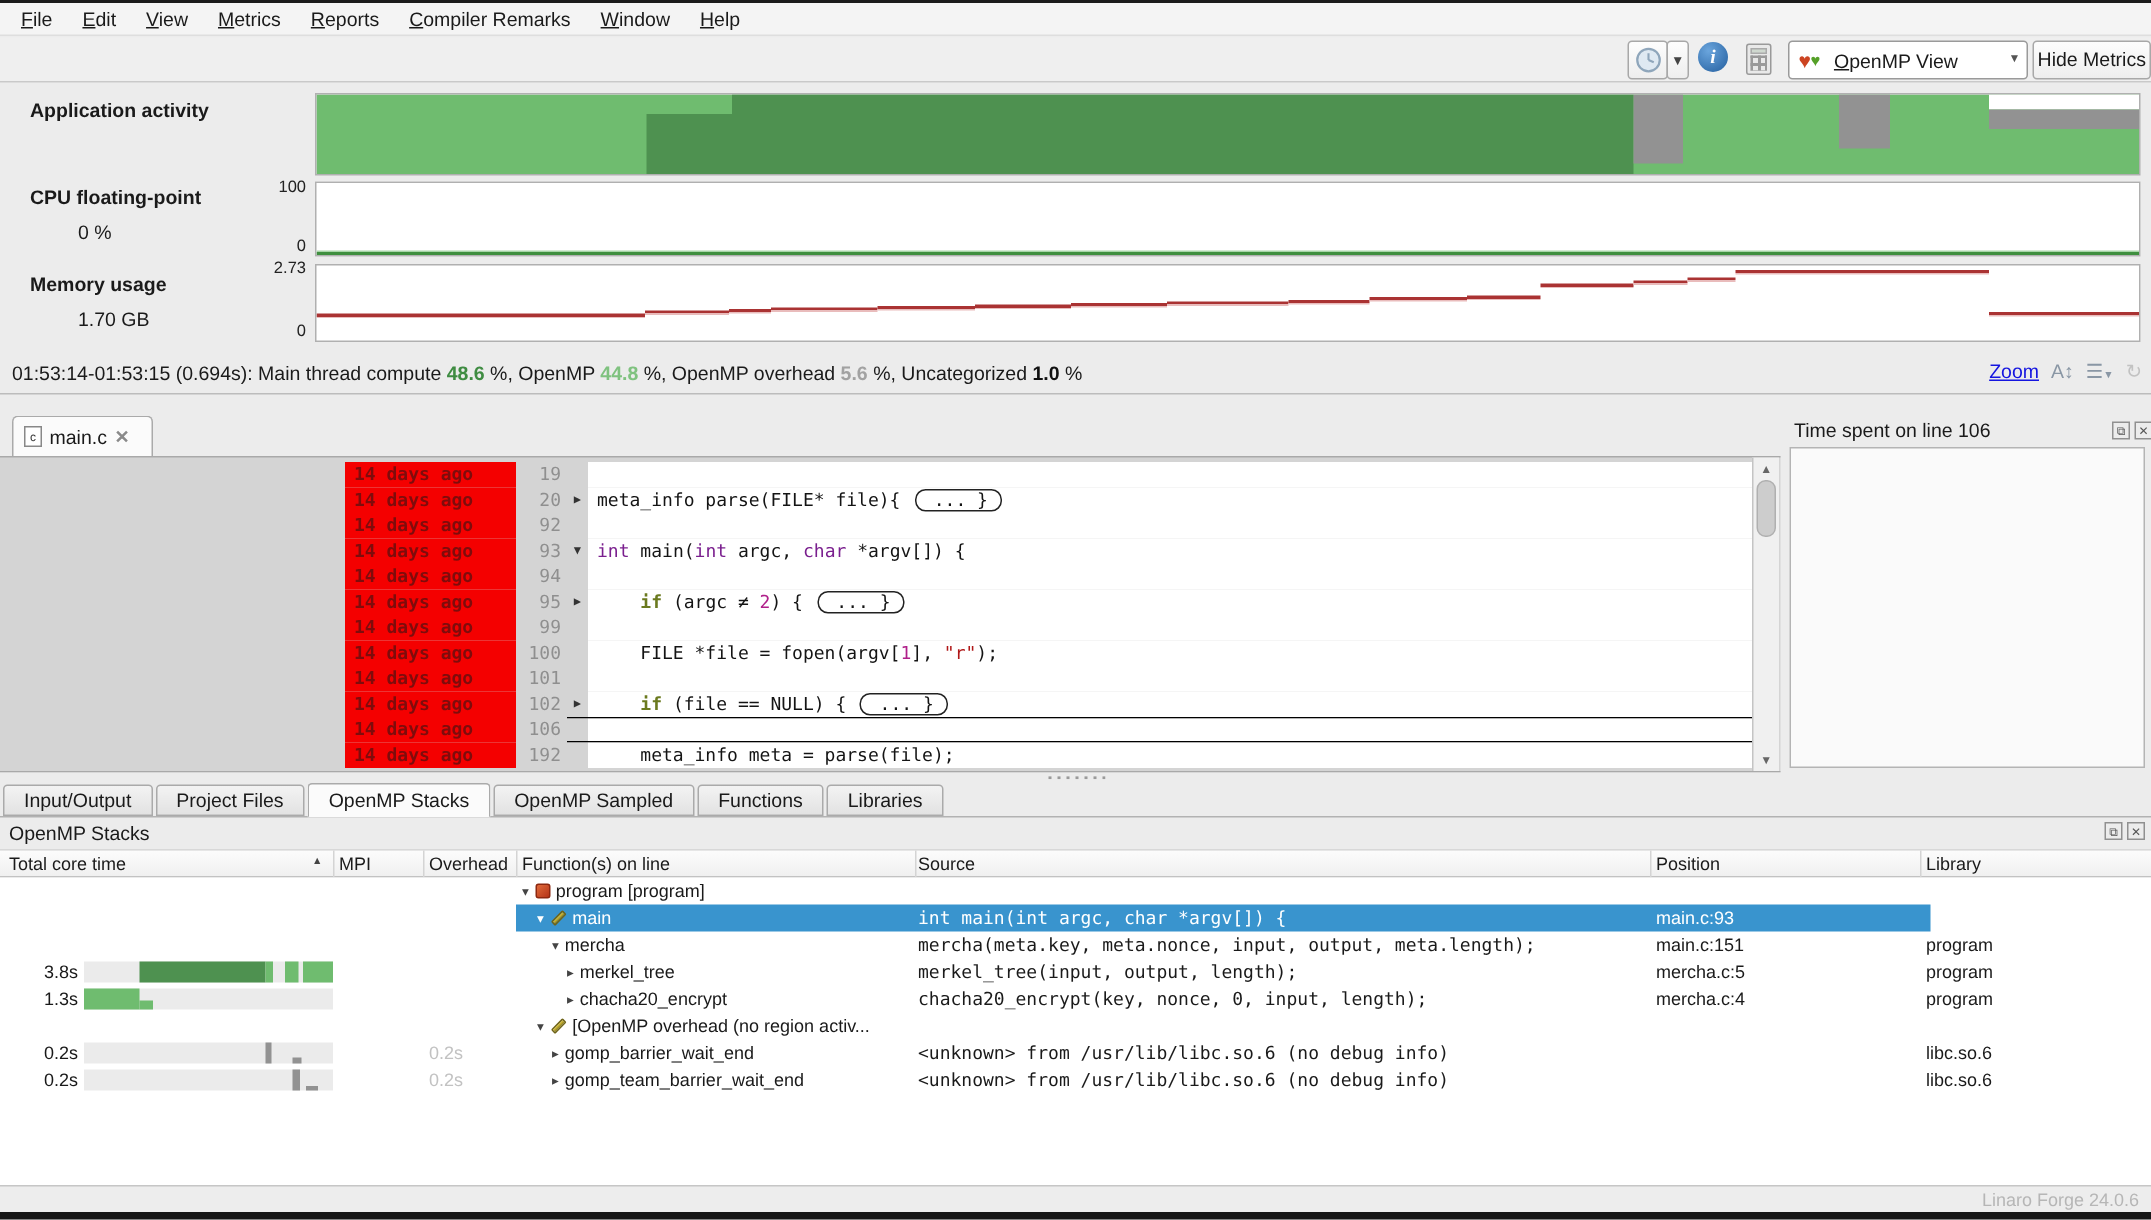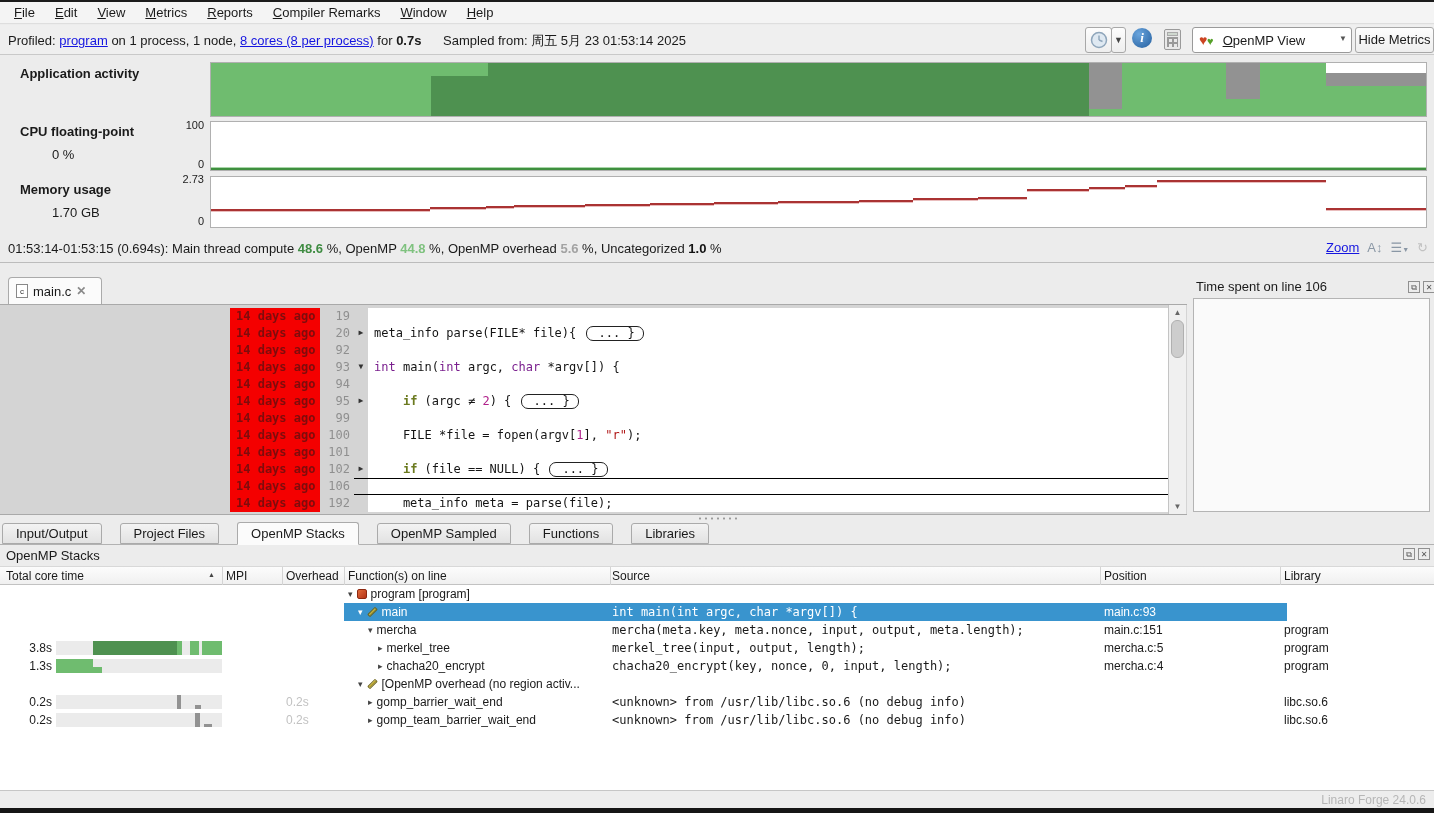--- a/index.html
+++ b/index.html
@@ -75,21 +75,21 @@
   .ed-tab { left:8px; top:277px; width:94px; height:27px; background:#fbfbfb;
             border:1px solid #aaa; border-bottom:none; border-radius:4px 4px 0 0;
             display:flex; align-items:center; gap:5px; padding-left:7px; }
   .cfile { width:12px; height:14px; border:1px solid #888; background:#fff; font-size:8px;
            color:#333; text-align:center; line-height:13px; }
   .tab-close { color:#8a8a8a; font-weight:bold; font-size:12px; }
   .editor-bg { left:0; top:304px; width:1187px; height:211px; background:#d4d4d4;
                border-top:1px solid #a9a9a9; border-bottom:1px solid #a9a9a9; }
   .code-row { position:absolute; left:230px; width:938px; height:17px; display:flex;
               font-family:"DejaVu Sans Mono", monospace; font-size:12px; }
-  .blame { width:90px; background:#f40000; color:#7e0c0c; font-weight:bold; line-height:17px; padding-left:6px; }
+  .blame { width:114px; background:#f40000; color:#7e0c0c; font-weight:bold; line-height:17px; padding-left:6px; }
   .gutter { width:34px; color:#8f8f8f; text-align:right; padding-right:4px; line-height:17px; background:#d4d4d4; }
   .codewrap { flex:1; display:flex; }
   .codewrap.sel { border-top:1px solid #000; border-bottom:1px solid #000; }
   .foldcol { width:14px; background:#d4d4d4; font-size:8px; color:#333; line-height:16px; text-align:center; }
   .codecell { flex:1; background:#fff; line-height:16px; white-space:pre; padding-left:6px; color:#141414; }
   .tok-kw { color:#7a1f8e; font-weight:normal; }
   .tok-cond { color:#6b7a1f; font-weight:bold; }
   .tok-num { color:#b0208a; }
   .tok-str { color:#b01818; }
   .tok-foldbox { display:inline-block; border:1px solid #222; border-radius:7px;
@@ -109,21 +109,21 @@
 
   
   .hsplit { left:0; top:515px; width:1434px; height:7px; background:#ececec; }
   .hsplit .dots { position:absolute; left:697px; top:2px; width:40px; height:3px;
      background-image:radial-gradient(circle, #9a9a9a 1px, transparent 1.2px); background-size:6px 3px; }
 
   
   .btabs { left:0; top:522px; width:1434px; height:23px; display:flex; align-items:flex-end;
            padding-left:2px; border-bottom:1px solid #b2b2b2; }
   .btab { height:21px; line-height:20px; padding:0 13px; background:linear-gradient(#f3f3f3,#e2e2e2);
-          border:1px solid #aaa; border-radius:3px 3px 0 0; margin-right:18px; }
+          border:1px solid #aaa; border-radius:3px 3px 0 0; margin-right:2px; }
   .btab.active { height:23px; line-height:22px; background:#fbfbfb; border-bottom:1px solid #fbfbfb;
                  margin-bottom:-1px; }
 
   
   .stacks-hdr { left:0; top:545px; width:1434px; height:21px; }
   .stacks-hdr .t { position:absolute; left:6px; top:3px; }
   .thead { left:0; top:566px; width:1434px; height:19px; background:linear-gradient(#fcfcfc,#f0f0f0);
            border-top:1px solid #d8d8d8; border-bottom:1px solid #c2c2c2; font-size:12px; }
   .th { position:absolute; top:2px; white-space:nowrap; }
   .th-sep { position:absolute; top:0; width:1px; height:18px; background:#d4d4d4; }
@@ -166,29 +166,20 @@
       <div class="menu-item"><u>E</u>dit</div>
       <div class="menu-item"><u>V</u>iew</div>
       <div class="menu-item"><u>M</u>etrics</div>
       <div class="menu-item"><u>R</u>eports</div>
       <div class="menu-item"><u>C</u>ompiler Remarks</div>
       <div class="menu-item"><u>W</u>indow</div>
       <div class="menu-item"><u>H</u>elp</div>
     </div>
 
   <div class="abs toolbar">
-    <div class="profiled">
-      <span>Profiled:</span>
-      <span class="lnk">program</span>
-      <span>on 1 process, 1 node,</span>
-      <span class="lnk">8 cores (8 per process)</span>
-      <span>for</span>
-      <span class="bold">0.7s</span>
-      <span class="sampled">Sampled from: 周五 5月 23 01:53:14 2025</span>
-    </div>
     <div class="tb-btn clock-btn">
       <svg width="18" height="18" style="margin:3px 0 0 4px" viewBox="0 0 18 18">
         <circle cx="9" cy="9" r="7.5" fill="#dfe9f2" stroke="#8fa6bb" stroke-width="1.5"></circle>
         <line x1="9" y1="9" x2="9" y2="4.5" stroke="#8fa6bb" stroke-width="1.4"></line>
         <line x1="9" y1="9" x2="12.5" y2="10.5" stroke="#8fa6bb" stroke-width="1.4"></line>
       </svg>
     </div>
     <div class="tb-btn clock-arrow-btn">▼</div>
     <div class="icon-only info-circle" style="left:1132px;">i</div>
     <div class="icon-only calc" style="left:1164px; top:4px;">

